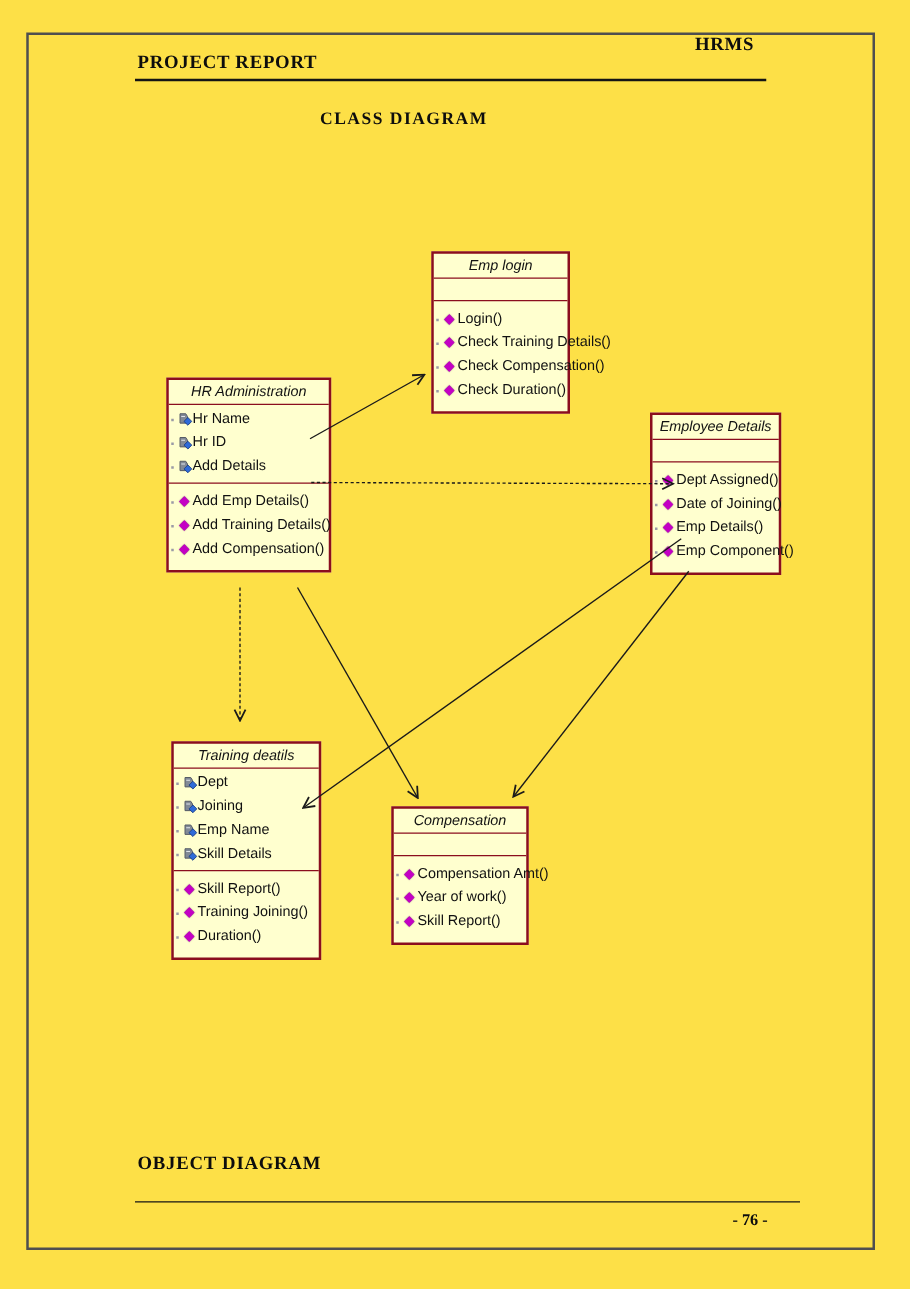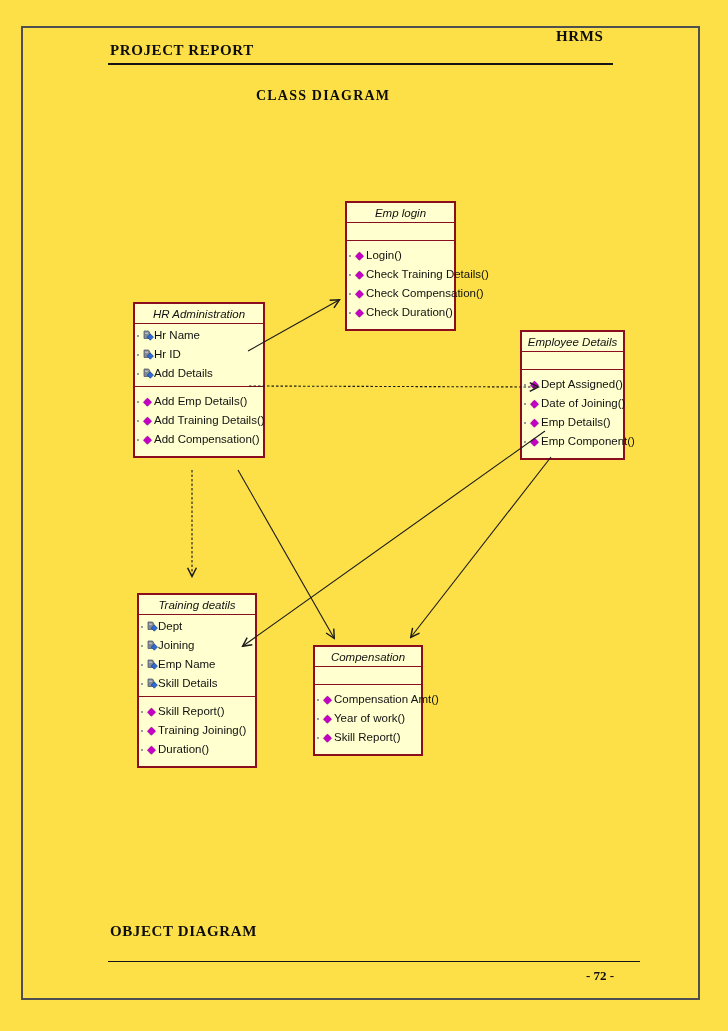--- a/index.html
+++ b/index.html
@@ -239,15 +239,15 @@
     <line x1="248" y1="351" x2="339" y2="300" stroke="#1a1a1a" stroke-width="1.1" marker-end="url(#arrowV)"></line>
     <line x1="249" y1="386" x2="538" y2="387" stroke="#1a1a1a" stroke-width="1.1" stroke-dasharray="2.5,2" marker-end="url(#arrowV)"></line>
     <line x1="192" y1="470" x2="192" y2="576" stroke="#1a1a1a" stroke-width="1.1" stroke-dasharray="2.5,2" marker-end="url(#arrowV)"></line>
     <line x1="238" y1="470" x2="334" y2="638" stroke="#1a1a1a" stroke-width="1.1" marker-end="url(#arrowV)"></line>
     <line x1="545" y1="431" x2="243" y2="646" stroke="#1a1a1a" stroke-width="1.1" marker-end="url(#arrowV)"></line>
     <line x1="551" y1="457" x2="411" y2="637" stroke="#1a1a1a" stroke-width="1.1" marker-end="url(#arrowV)"></line>
   </svg>
 
   <div class="ftr-heading">OBJECT DIAGRAM</div>
   <div class="ftr-rule"></div>
-  <div class="page-num">- 72 -</div>
+  <div class="page-num">- 76 -</div>
 
 </div>
 
 </body></html>

